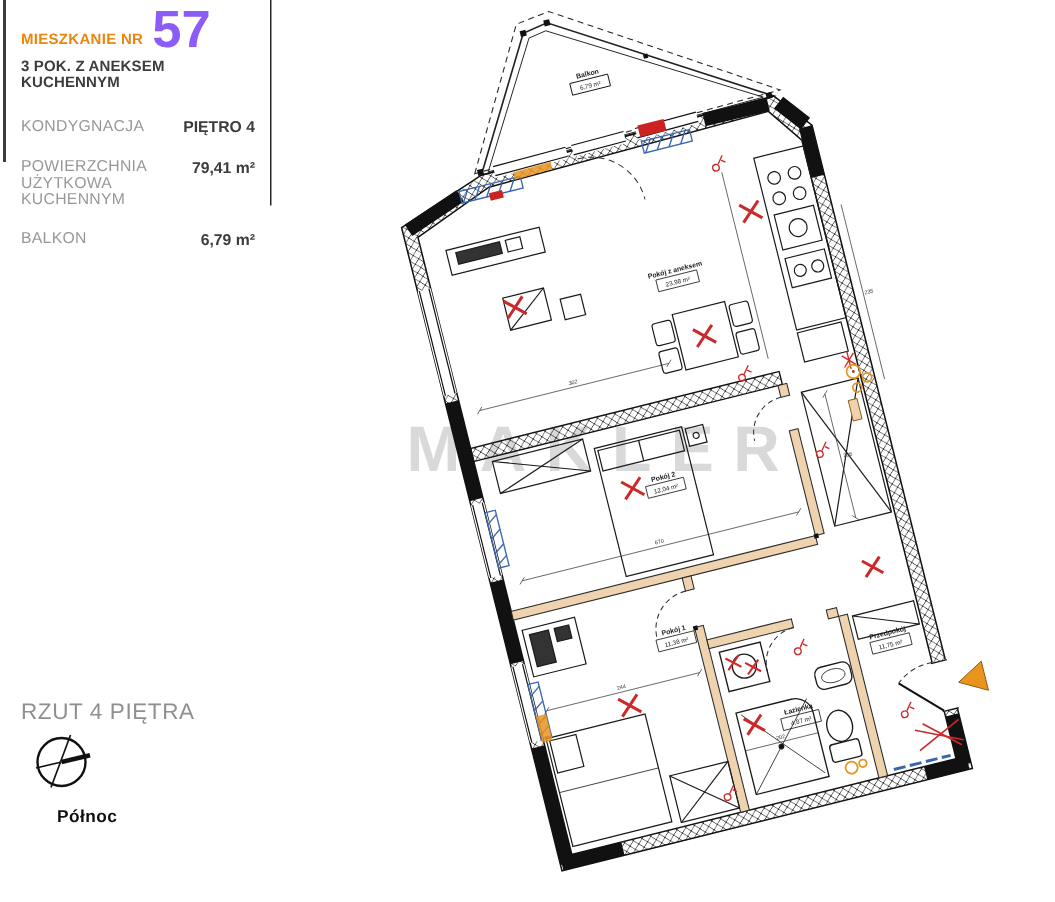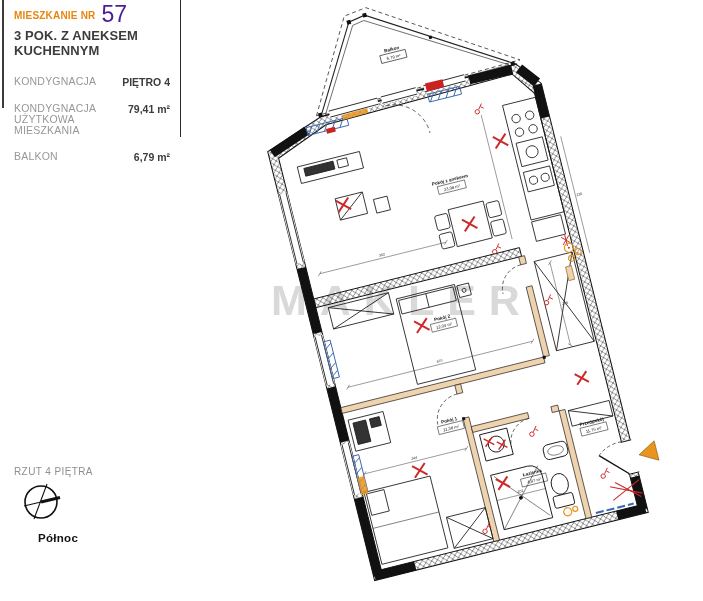--- a/index.html
+++ b/index.html
@@ -5,28 +5,28 @@
   html,body{margin:0;padding:0;}
   body{width:703px;height:601px;position:relative;background:#ffffff;overflow:hidden;
        font-family:"Liberation Sans", sans-serif;}
   .vline{position:absolute;background:#3c3c3c;}
   #left-edge-line{left:2px;top:0;width:2px;height:108px;}
   #sidebar-divider{left:180px;top:0;width:1px;height:137px;background:#2a2a2a;}
 
   .sidebar{position:absolute;left:14px;top:4px;width:156px;z-index:3;}
   .hdr-row{display:flex;align-items:flex-end;gap:6px;}
   .hdr-label{color:#e8860d;font-weight:bold;font-size:10px;letter-spacing:.2px;padding-bottom:4px;}
-  .hdr-num{color:#4c1d95;font-weight:normal;font-size:23px;line-height:.9;}
-  .hdr-sub{color:#3c3c3c;font-weight:bold;font-size:13px;margin-top:3px;letter-spacing:.1px;}
+  .hdr-num{color:#8b5cf6;font-weight:bold;font-size:35px;line-height:.9;}
+  .hdr-sub{color:#3c3c3c;font-weight:bold;font-size:10px;margin-top:3px;letter-spacing:.1px;}
   .detail-row{display:flex;justify-content:space-between;align-items:flex-start;margin-top:15px;}
   .detail-row .lbl{color:#979797;font-size:10.5px;line-height:11px;width:96px;letter-spacing:.2px;}
   .detail-row .val{color:#3c3c3c;font-size:10.5px;font-weight:bold;text-align:center;white-space:nowrap;}
 
   .footer-block{position:absolute;left:14px;top:466px;z-index:3;}
-  .rzut{color:#8f8f8f;font-size:10px;letter-spacing:.4px;}
+  .rzut{color:#8f8f8f;font-size:15px;letter-spacing:.4px;}
   .polnoc{color:#111;font-size:11.5px;font-weight:bold;margin-top:1px;letter-spacing:.3px;padding-left:24px;}
 
   #watermark{position:absolute;left:271px;top:276px;z-index:1;
     font-size:43px;font-weight:bold;letter-spacing:13px;color:#d9d9d9;user-select:none;}
 
   #plan-svg{position:absolute;left:0;top:0;z-index:2;}
   text{font-family:"Liberation Sans", sans-serif;fill:#1a1a1a;}
   .rlabel{font-weight:bold;font-size:4.6px;text-anchor:middle;}
   .rarea{font-size:4.2px;text-anchor:middle;}
   .dim{font-size:3.6px;fill:#333;text-anchor:middle;}
@@ -43,21 +43,21 @@
     <span class="hdr-num">57</span>
   </div>
   <div class="hdr-sub">3 POK. Z ANEKSEM KUCHENNYM</div>
 
   <div style="margin-top:18px;">
     <div class="detail-row">
       <span class="lbl">KONDYGNACJA</span>
       <span class="val">PIĘTRO 4</span>
     </div>
     <div class="detail-row">
-      <span class="lbl">KONDYGNACJA UŻYTKOWA MIESZKANIA</span>
+      <span class="lbl">POWIERZCHNIA UŻYTKOWA KUCHENNYM</span>
       <span class="val">79,41 m²</span>
     </div>
     <div class="detail-row">
       <span class="lbl">BALKON</span>
       <span class="val">6,79 m²</span>
     </div>
   </div>
 </div>
 
 <div class="footer-block">

